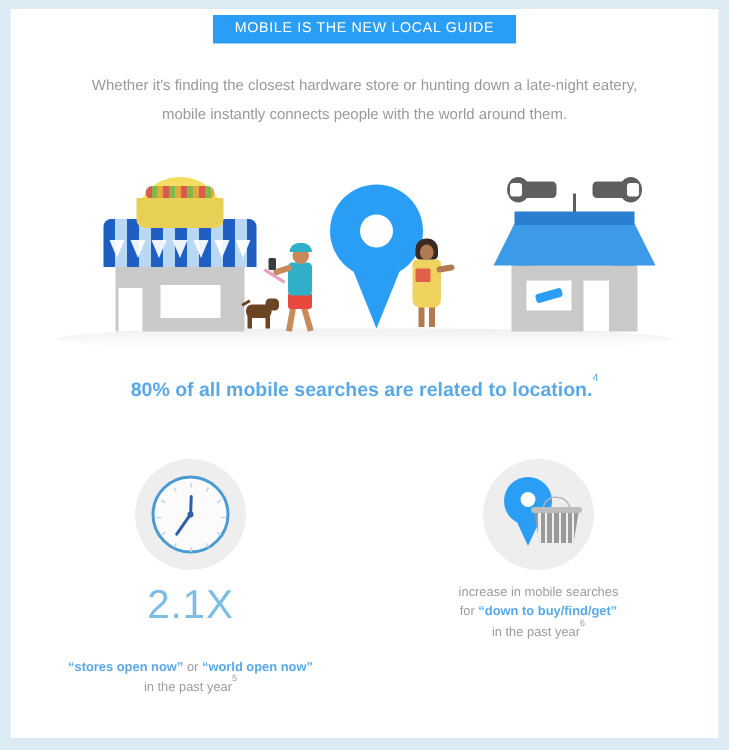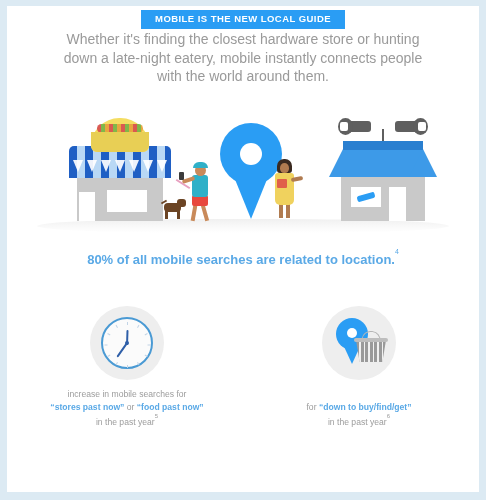--- a/index.html
+++ b/index.html
@@ -36,35 +36,35 @@
     position: absolute;
     left: 0; right: 0;
     top: 4px;
     display: flex;
     justify-content: center;
   }
   .banner {
     background: #2a9df4;
     color: #ffffff;
     font-size: 9.5px;
-    font-weight: bold;
+    font-weight: normal;
     letter-spacing: 0.45px;
     padding: 4px 14px 5px 14px;
     line-height: 1;
     white-space: nowrap;
   }
 
   
   .intro {
     position: absolute;
     left: 50px; right: 50px;
-    top: 24px;
+    top: 43px;
     text-align: center;
     color: #9a9a9a;
-    font-size: 14px;
+    font-size: 10px;
     line-height: 18.5px;
   }
 
   
   .illus {
     position: absolute;
     left: 0; right: 0;
     top: 105px;
     height: 125px;
   }
@@ -478,41 +478,42 @@
             <div class="clk-tick" style="transform:rotate(210deg)"></div>
             <div class="clk-tick" style="transform:rotate(240deg)"></div>
             <div class="clk-tick" style="transform:rotate(270deg)"></div>
             <div class="clk-tick" style="transform:rotate(300deg)"></div>
             <div class="clk-tick" style="transform:rotate(330deg)"></div>
             <div class="clk-h"></div>
             <div class="clk-m"></div>
             <div class="clk-c"></div>
           </div>
         </div>
+        <div class="bignum">2.1X</div>
         <div class="caption">
-          <span>increase in mobile searches for</span><br>
-          <b>“stores past now”</b><span> or </span><b>“food past now”</b><br>
+          <br>
+          <b>“stores open now”</b><span> or </span><b>“world open now”</b><br>
           <span>in the past year</span><sup>5</sup>
         </div>
       </div>
 
       <div class="stat">
         <div class="disc">
           <div class="pin-s">
             <div class="h"></div>
             <div class="t"></div>
             <div class="o"></div>
           </div>
           <div class="basket-handle"></div>
           <div class="basket"></div>
           <div class="basket-grid"></div>
           <div class="basket-rim"></div>
         </div>
         <div class="caption">
-          <br>
+          <span>increase in mobile searches</span><br>
           <span>for </span><b>“down to buy/find/get”</b><br>
           <span>in the past year</span><sup>6</sup>
         </div>
       </div>
 
     </div>
 
   </div>
 </div>
 

